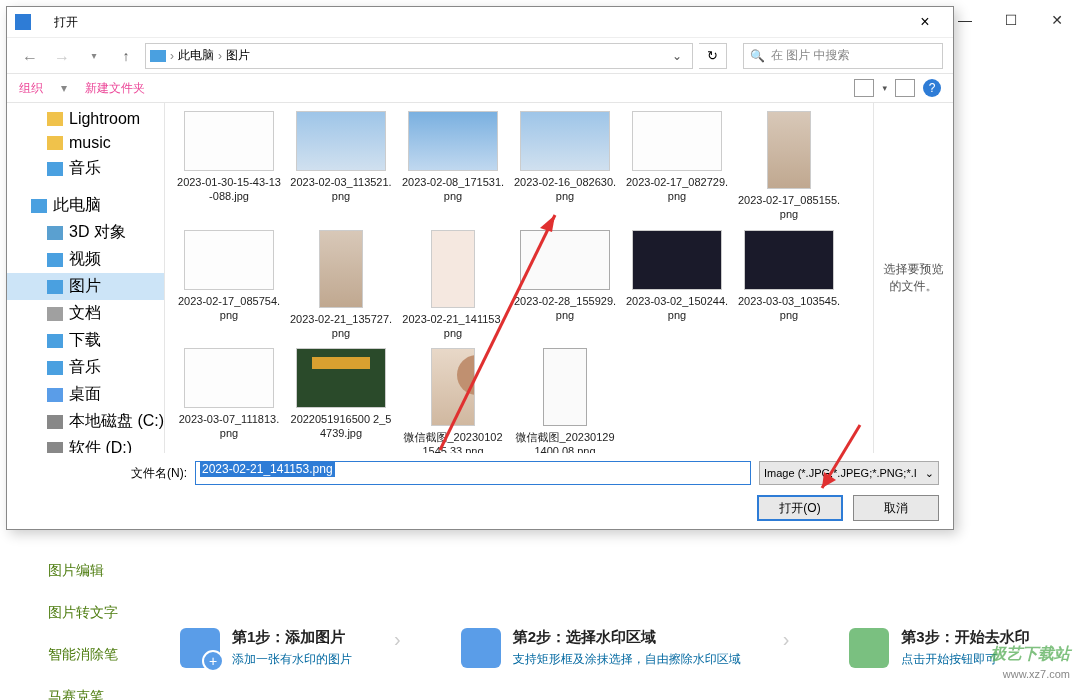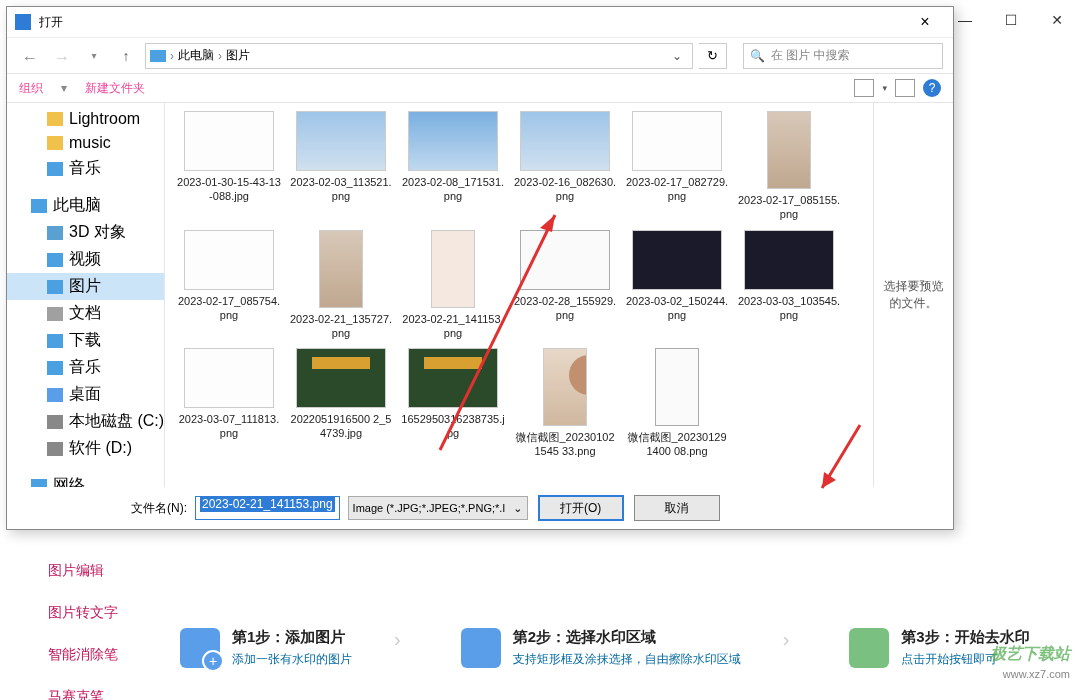--- a/index.html
+++ b/index.html
@@ -2,33 +2,33 @@
 <html><head>
 <meta charset="utf-8">
 <style>
 * { margin: 0; padding: 0; box-sizing: border-box; font-family: "Microsoft YaHei", "Segoe UI", sans-serif; }
 body { width: 1080px; height: 700px; background: #fff; position: relative; overflow: hidden; }
 
 .bg-window { position: absolute; top: 0; left: 0; right: 0; bottom: 0; background: #fff; }
 .bg-titlebar { position: absolute; top: 0; right: 0; height: 40px; display: flex; align-items: center; }
 .bg-titlebar .win-btn { width: 46px; height: 40px; display: flex; align-items: center; justify-content: center; font-size: 14px; color: #333; }
 .bg-sidebar { position: absolute; left: 0; top: 40px; bottom: 0; width: 160px; padding-top: 510px; }
-.bg-sidebar .sb-item { padding: 12px 20px 12px 48px; color: #be185d; font-size: 14px; }
+.bg-sidebar .sb-item { padding: 12px 20px 12px 48px; color: #4d7c0f; font-size: 14px; }
 .bg-bottom { position: absolute; left: 180px; right: 8px; bottom: 5px; height: 95px; display: flex; gap: 60px; align-items: center; }
 .step { display: flex; align-items: flex-start; gap: 12px; }
 .step-icon { width: 40px; height: 40px; background: #5a9de8; border-radius: 6px; position: relative; }
 .step-icon.plus::after { content: "+"; position: absolute; right: -4px; bottom: -4px; background: #5a9de8; color: #fff; width: 18px; height: 18px; border-radius: 50%; font-size: 14px; display: flex; align-items: center; justify-content: center; border: 2px solid #fff; }
 .step-text .st-title { font-size: 15px; font-weight: bold; color: #222; margin-bottom: 4px; }
 .step-text .st-sub { font-size: 12px; color: #0369a1; }
 .step-chev { font-size: 20px; color: #ccc; margin-left: 30px; }
 .watermark { position: absolute; right: 10px; bottom: 35px; font-size: 16px; color: #4ba84b; font-style: italic; font-weight: bold; opacity: 0.7; }
 .watermark-sub { position: absolute; right: 10px; bottom: 20px; font-size: 11px; color: #888; }
 
 .dialog { position: absolute; left: 6px; top: 6px; width: 948px; height: 524px; background: #fff; border: 1px solid #888; box-shadow: 4px 4px 12px rgba(0,0,0,0.2); display: flex; flex-direction: column; }
-.dlg-title { height: 30px; display: flex; align-items: center; padding: 0 8px; background: #fff; }
+.dlg-title { height: 30px; display: flex; align-items: center; padding: 0 8px; background: #fff; gap: 15px; }
 .dlg-title .app-icon { width: 16px; height: 16px; background: #2e7cd6; margin-right: 8px; }
 .dlg-title .ttl { font-size: 12px; flex: 1; }
 .dlg-title .close-x { width: 40px; text-align: center; font-size: 16px; }
 
 .dlg-nav { height: 36px; display: flex; align-items: center; padding: 0 10px; gap: 6px; border-top: 1px solid #eee; }
 .nav-arrow { width: 26px; height: 26px; display: flex; align-items: center; justify-content: center; color: #888; font-size: 16px; }
 .nav-up { width: 26px; height: 26px; display: flex; align-items: center; justify-content: center; color: #555; font-size: 14px; }
 .path-box { flex: 1; height: 26px; border: 1px solid #ccc; display: flex; align-items: center; padding: 0 4px; font-size: 12px; gap: 4px; }
 .path-box .pc-icon { width: 16px; height: 12px; background: #4aa0e0; }
 .path-box .sep { color: #888; }
@@ -72,21 +72,21 @@
 .thumb.game { background: #2a4a2a; }
 .thumb.game::before { content: ""; position: absolute; top: 8px; left: 15px; right: 15px; height: 12px; background: #d8a030; }
 .thumb.lady { background: linear-gradient(#e8d8c8, #d0b8a0); }
 .thumb.lady::before { content: ""; position: absolute; top: 6px; left: 25px; width: 40px; height: 40px; border-radius: 50%; background: #c09070; }
 .thumb.pink { background: #f5e8e0; }
 .thumb.app { background: #fafafa; border: 1px solid #aaa; }
 .fname { line-height: 1.3; word-break: break-all; color: #222; }
 
 .preview { width: 80px; border-left: 1px solid #e5e5e5; display: flex; align-items: center; justify-content: center; font-size: 12px; color: #555; text-align: center; padding: 8px; }
 
-.dlg-footer { padding: 8px 14px; display: flex; flex-direction: row; gap: 10px; }
+.dlg-footer { padding: 8px 14px; display: flex; flex-direction: column; gap: 10px; }
 .fn-row { display: flex; align-items: center; gap: 8px; font-size: 12px; }
 .fn-input { flex: 1; height: 24px; border: 1px solid #2e7cd6; padding: 0 4px; font-size: 12px; }
 .fn-input .sel-text { background: #2e7cd6; color: #fff; padding: 1px 2px; }
 .type-select { width: 180px; height: 24px; border: 1px solid #aaa; background: #e8e8e8; font-size: 11px; padding: 0 4px; display: flex; align-items: center; justify-content: space-between; }
 .btn-row { display: flex; justify-content: flex-end; gap: 10px; }
 .dlg-btn { width: 86px; height: 26px; border: 1px solid #888; background: #e8e8e8; font-size: 12px; display: flex; align-items: center; justify-content: center; }
 .dlg-btn.primary { border: 2px solid #2e7cd6; background: #e8e8e8; }
 
 .red-arrow { position: absolute; pointer-events: none; }
 .ra1 { left: 430px; top: 200px; width: 140px; height: 260px; }
@@ -290,24 +290,20 @@
           </div>
           <div class="file-item">
             <div class="thumb white"></div>
             <div class="fname">2023-03-07_111813.png</div>
           </div>
           <div class="file-item">
             <div class="thumb game"></div>
             <div class="fname">2022051916500 2_54739.jpg</div>
           </div>
           <div class="file-item">
-            <div class="thumb game"></div>
-            <div class="fname">1652950316238735.jpg</div>
-          </div>
-          <div class="file-item">
             <div class="thumb lady portrait"></div>
             <div class="fname">微信截图_202301021545 33.png</div>
           </div>
           <div class="file-item">
             <div class="thumb app portrait"></div>
             <div class="fname">微信截图_202301291400 08.png</div>
           </div>
         </div>
       <div class="preview">选择要预览的文件。</div>
     </div>

